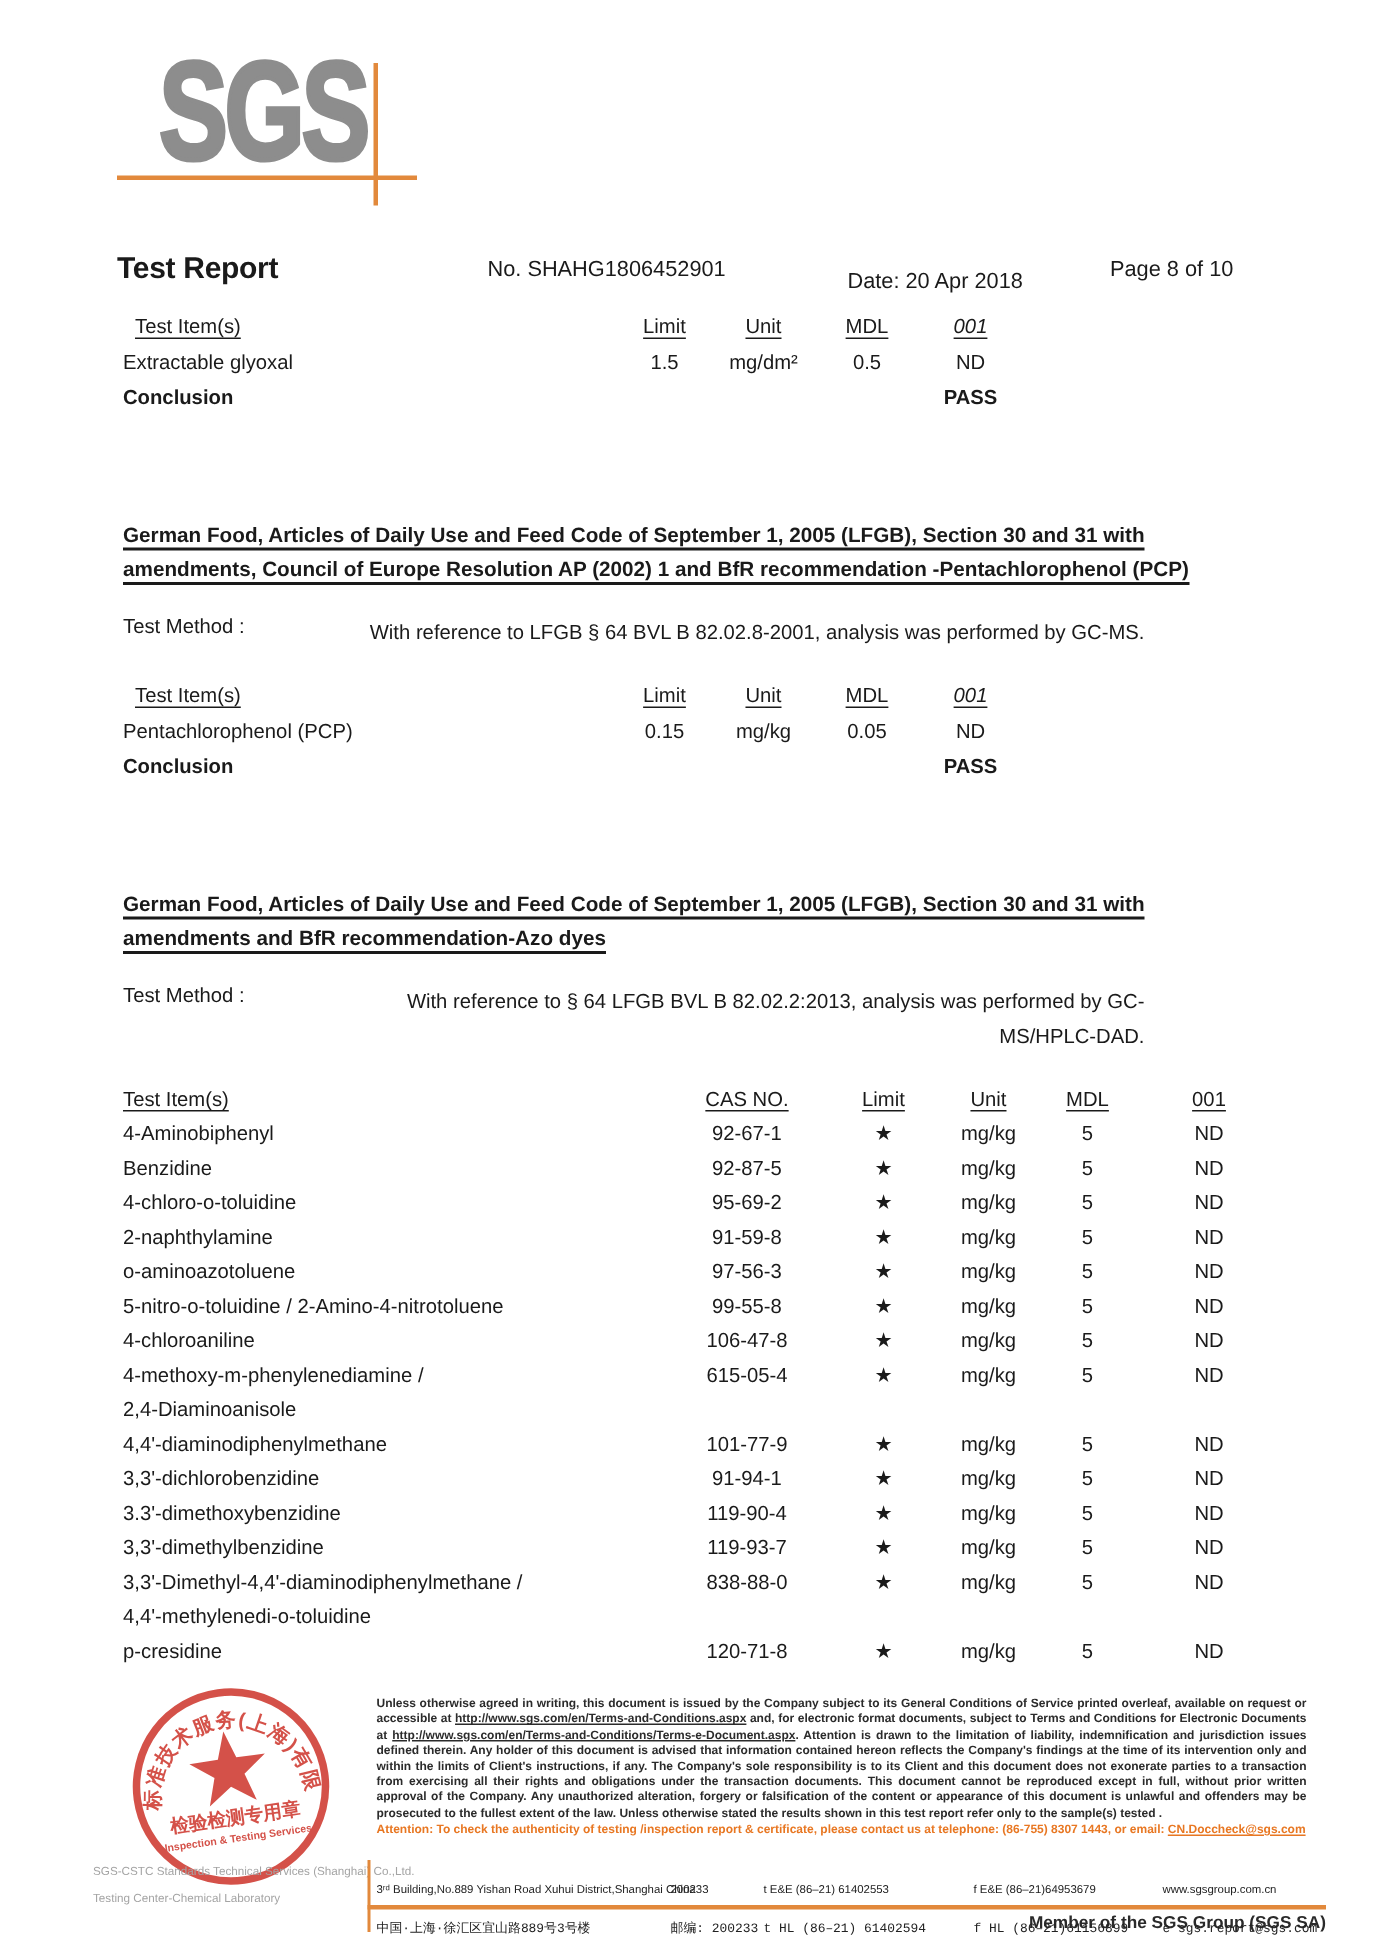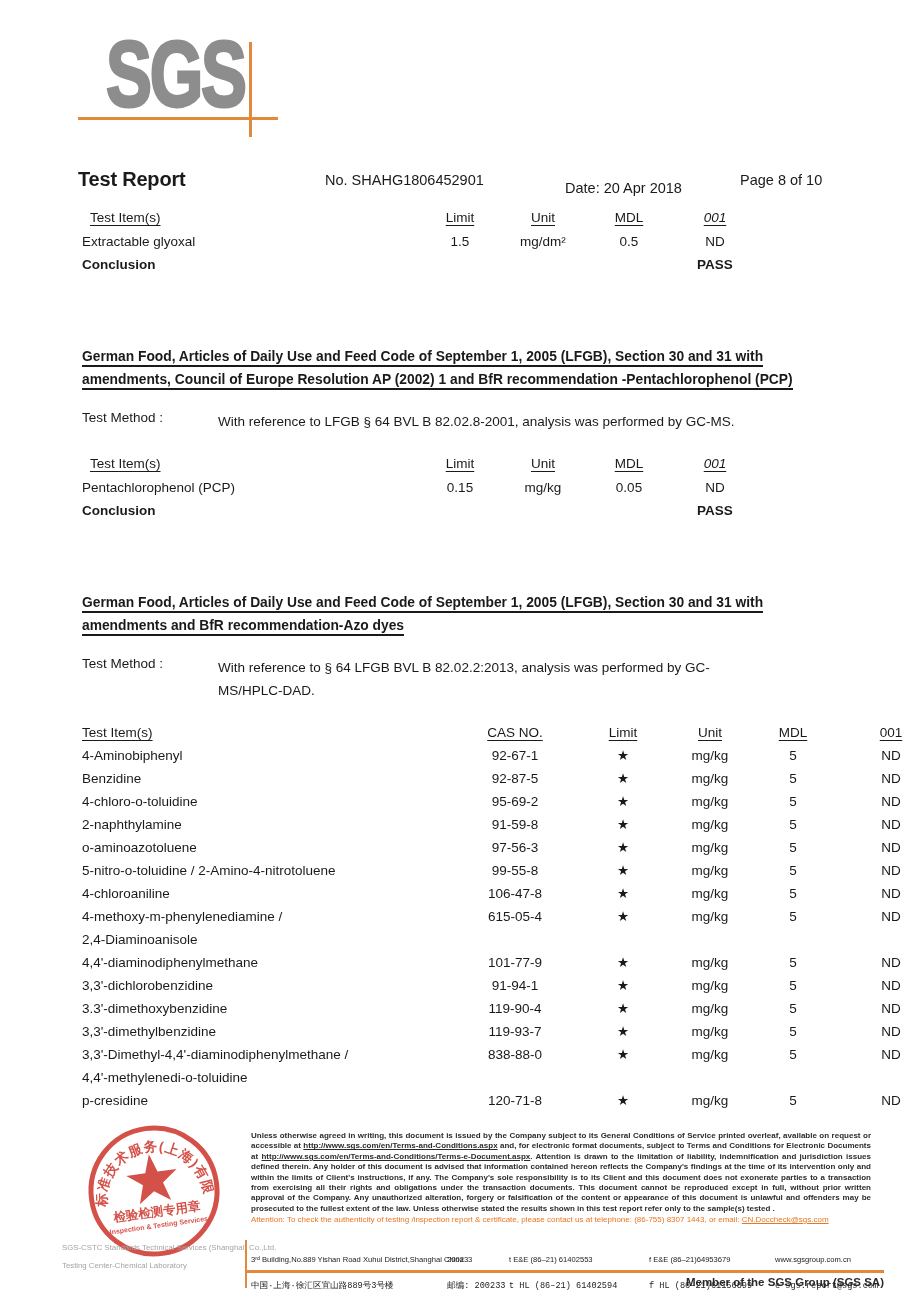--- a/index.html
+++ b/index.html
@@ -12,21 +12,21 @@
   .logo-hline{position:absolute;left:78px;top:117px;width:200px;height:3px;background:#e2893c;}
   .logo-vline{position:absolute;left:249px;top:42px;width:3px;height:95px;background:#e2893c;}
   
   .title-row{position:absolute;left:0;top:168px;width:848px;height:26px;}
   .rpt-title{position:absolute;left:78px;top:0;font-size:20px;font-weight:bold;letter-spacing:-.2px;}
   .rpt-no{position:absolute;left:325px;top:4px;font-size:14.5px;}
   .rpt-date{position:absolute;left:565px;top:12px;font-size:14.5px;}
   .rpt-page{position:absolute;left:740px;top:4px;font-size:14.5px;}
   
   .tbl{position:absolute;left:82px;font-size:13.5px;}
-  .trow{display:flex;line-height:23.5px;gap:17px;}
+  .trow{display:flex;line-height:23.5px;}
   .hdr span{text-decoration:underline;text-underline-offset:3px;}
   .ital{font-style:italic;}
   .bold{font-weight:bold;}
   .s-item{width:330px;text-align:left;}
   .s-item.hpad{padding-left:8px;box-sizing:border-box;}
   .s-limit{width:62px;text-align:center;}
   .s-unit{width:70px;text-align:center;}
   .s-mdl{width:68px;text-align:center;}
   .s-res{width:70px;text-align:center;}
   .a-item{width:360px;text-align:left;}
@@ -35,30 +35,30 @@
   .a-unit{width:70px;text-align:center;}
   .a-mdl{width:62px;text-align:center;}
   .a-res{width:100px;text-align:center;}
   .azo .trow{line-height:23px;}
   
   .sec{position:absolute;left:82px;width:780px;font-size:13.8px;font-weight:bold;}
   .sec-line{line-height:23px;}
   .sec-line span{border-bottom:2px solid #1a1a1a;padding-bottom:1px;}
   .tmethod{position:absolute;left:82px;width:700px;font-size:13.5px;display:flex;}
   .tm-label{width:136px;flex:none;}
-  .tm-value{width:545px;line-height:23px;}
+  .tm-value{width:545px;line-height:23px;text-align:right;}
   
   .stamp{position:absolute;left:64px;top:1118px;z-index:1;}
   .company{position:absolute;left:62px;z-index:2;color:#a4a4a4;font-size:7.8px;white-space:nowrap;}
   .disclaimer{position:absolute;left:251px;top:1131px;width:620px;font-size:8px;line-height:10.4px;
               text-align:justify;color:#2b2b2b;font-weight:bold;z-index:2;}
   .disclaimer span{font-weight:600;}
   .u{text-decoration:underline;}
   .attention{position:absolute;left:251px;top:1215px;width:628px;font-size:8px;line-height:10.4px;
-             color:#e87722;font-weight:normal;z-index:2;}
+             color:#e87722;font-weight:bold;z-index:2;}
   .addr{position:absolute;left:251px;top:1241px;width:632px;font-size:7.6px;color:#222;z-index:2;}
   .addr-row{display:flex;line-height:14px;white-space:nowrap;align-items:baseline;}
   .ad-c1{width:196px;}
   .ad-c2{width:62px;}
   .ad-c3{width:140px;margin-top:12px;}
   .ad-c4{width:126px;}
   .ad-c5{flex:1;}
   .addr-cn{font-size:8.6px;font-family:Liberation Mono, monospace;}
   .foot-vline{position:absolute;left:245px;top:1240px;width:2px;height:48px;background:#e2893c;z-index:3;}
   .foot-hline{position:absolute;left:245px;top:1270px;width:639px;height:2.5px;background:#e2893c;z-index:3;}

